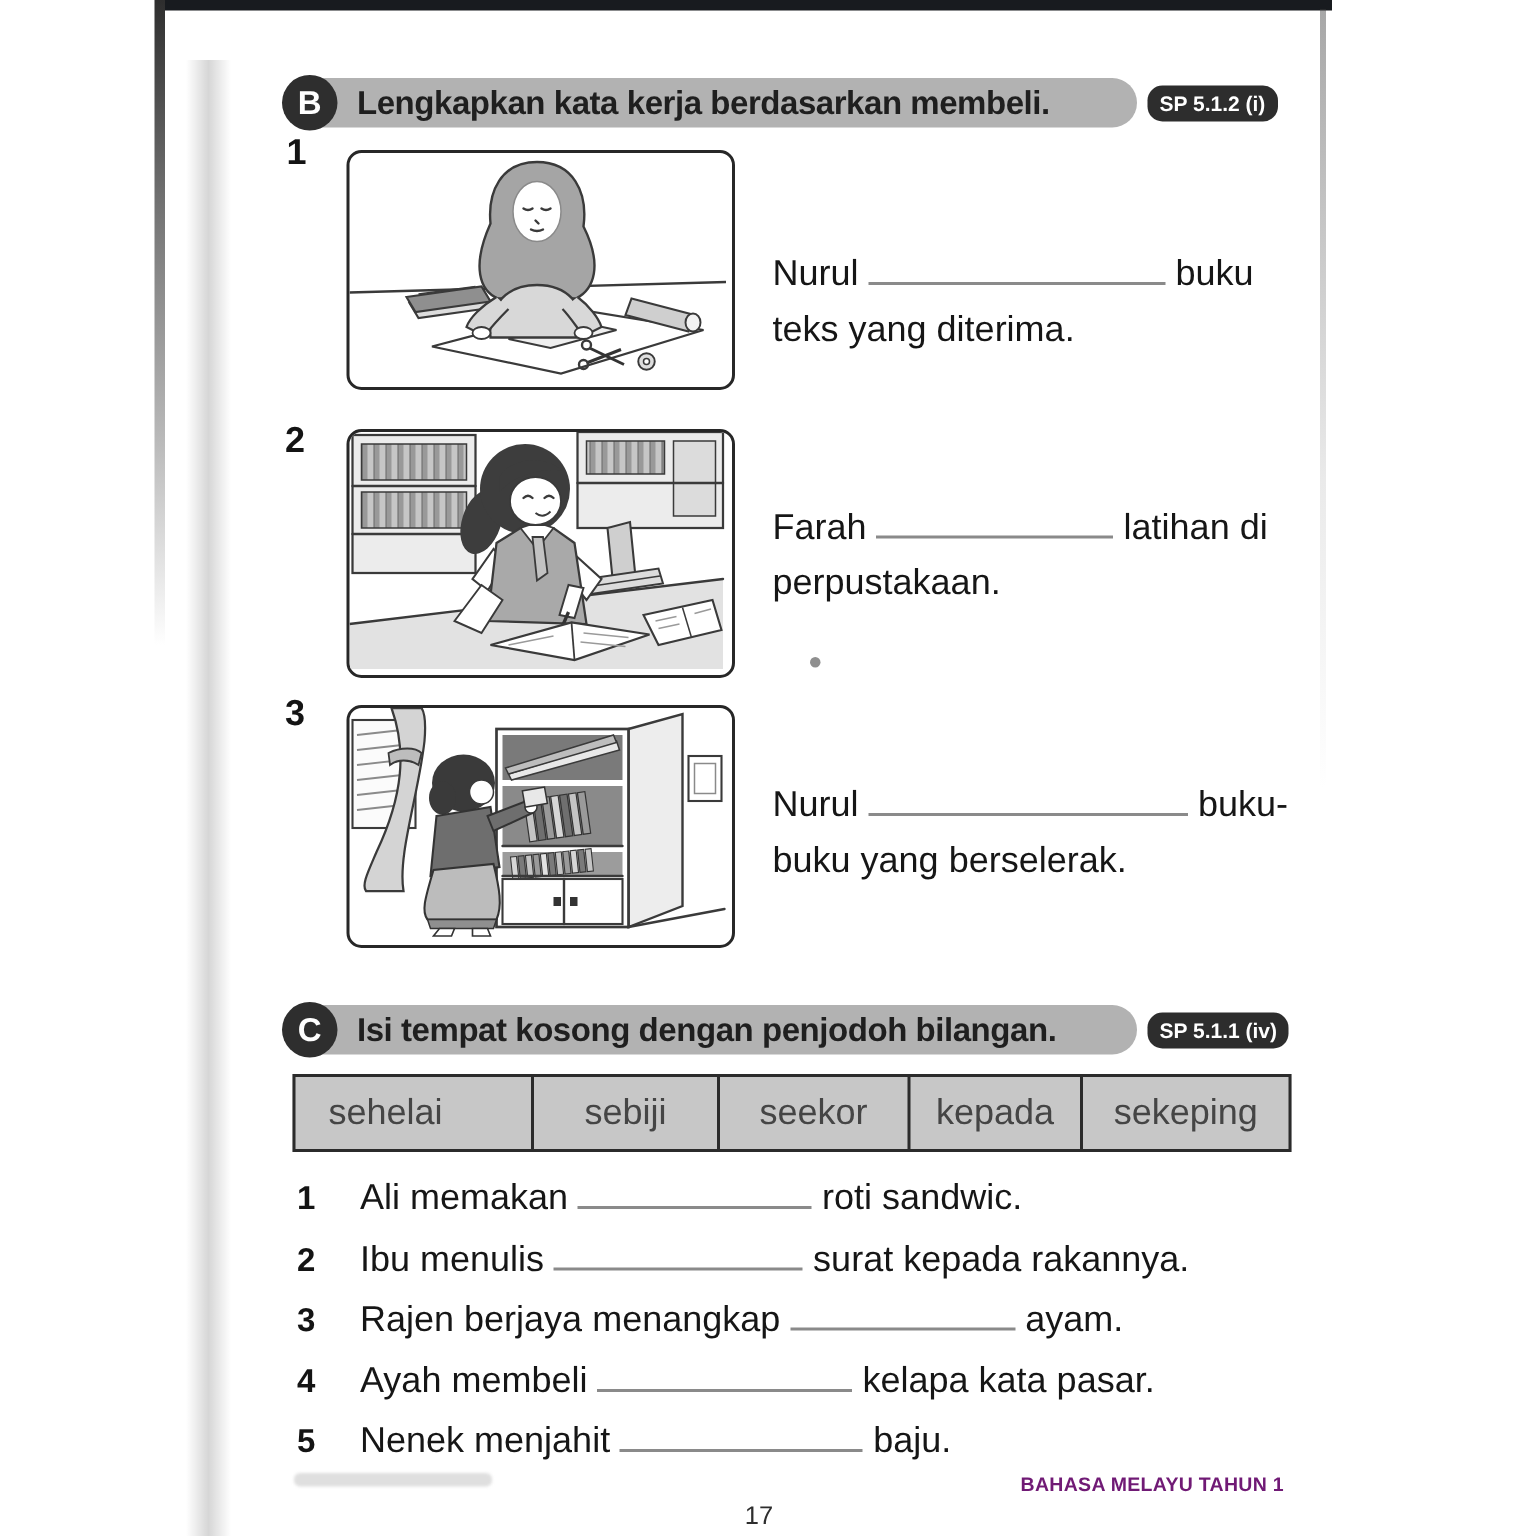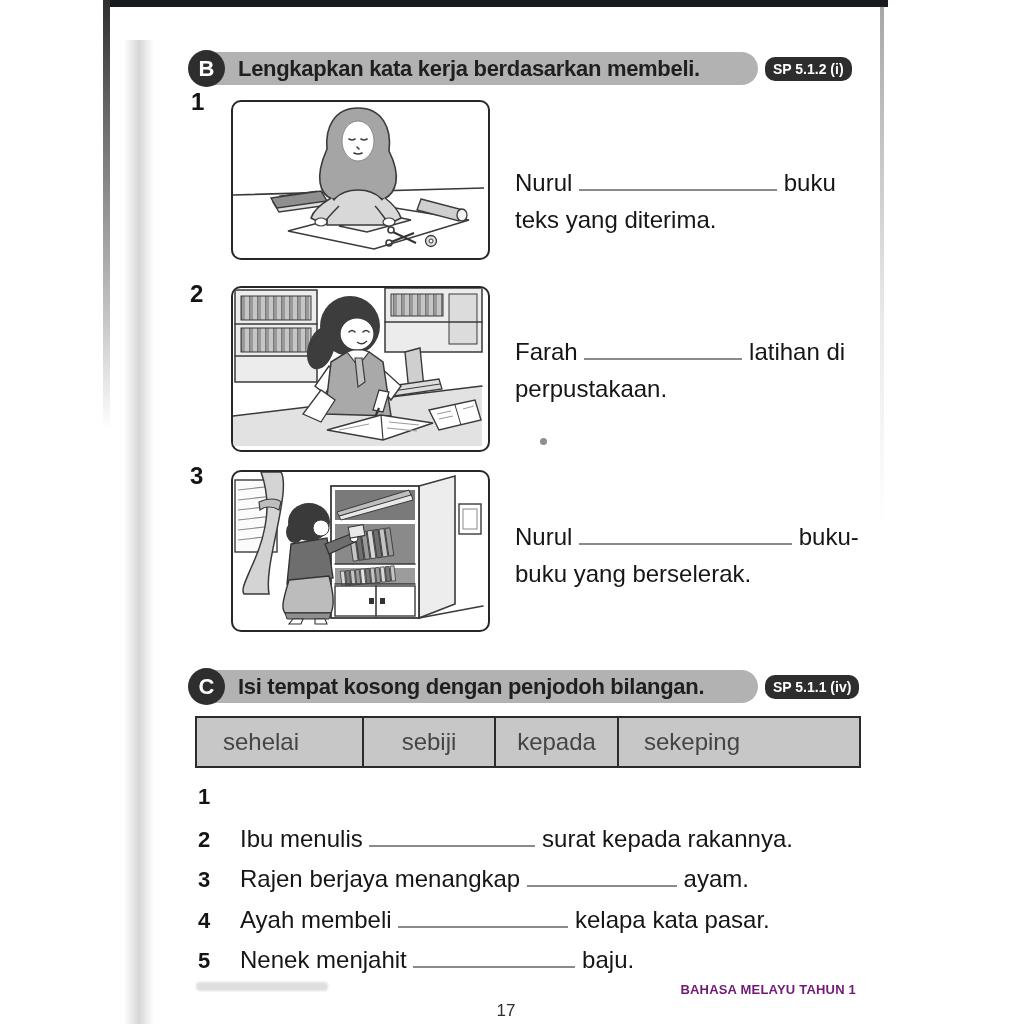--- a/index.html
+++ b/index.html
@@ -271,27 +271,33 @@
   <div class="sec-letter">C</div>
   <div class="sec-bar">
     <span class="sec-title">Isi tempat kosong dengan penjodoh bilangan.</span>
   </div>
   <span class="sec-badge">SP 5.1.1 (iv)</span>
 </div>
 
 <div class="word-bank">
   <div class="wb-cell wb0">sehelai</div>
   <div class="wb-cell wb1">sebiji</div>
+  <div class="wb-cell wb2">seekor</div>
   <div class="wb-cell wb3">kepada</div>
   <div class="wb-cell wb4">sekeping</div>
 </div>
 
 <div class="c-rows">
   <div class="c-row">
     <span class="c-num">1</span>
+    <span class="c-text">
+      <span>Ali memakan</span>
+      <span class="blank cw1"></span>
+      <span>roti sandwic.</span>
+    </span>
   </div>
   <div class="c-row">
     <span class="c-num">2</span>
     <span class="c-text">
       <span>Ibu menulis</span>
       <span class="blank cw2"></span>
       <span>surat kepada rakannya.</span>
     </span>
   </div>
   <div class="c-row">

